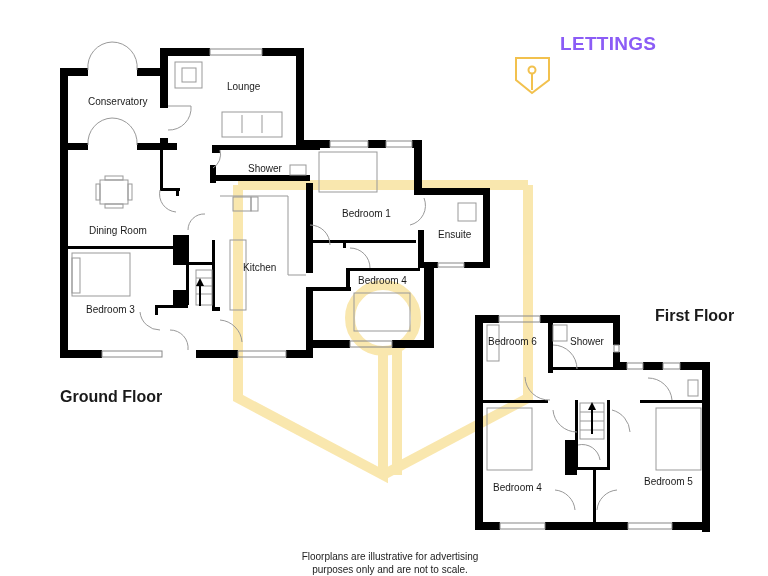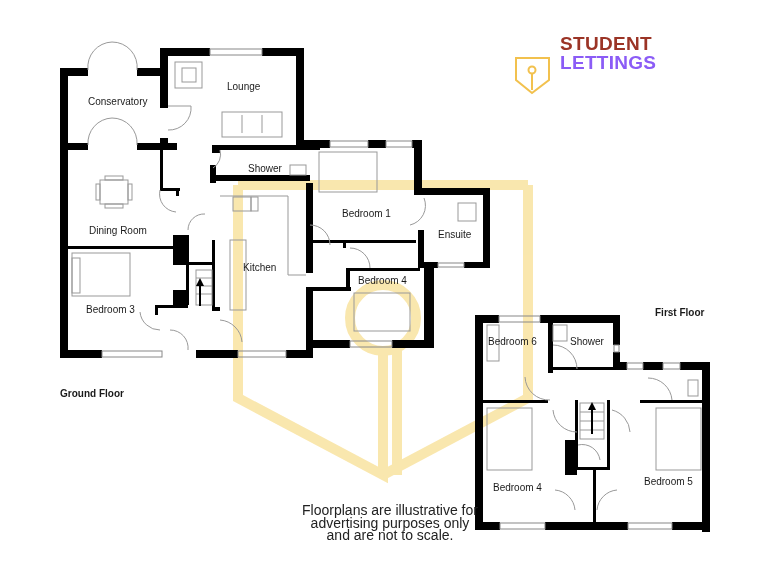--- a/index.html
+++ b/index.html
@@ -1,25 +1,25 @@
 <!DOCTYPE html>
 <html><head>
 <meta charset="utf-8">
 <style>
   html, body { margin: 0; padding: 0; background: #ffffff; }
   body { width: 768px; height: 576px; position: relative; overflow: hidden; font-family: "Liberation Sans", sans-serif; }
   .canvas { position: absolute; left: 0; top: 0; width: 768px; height: 576px; }
   .lbl { position: absolute; font-size: 10px; color: #1a1a1a; white-space: nowrap; }
-  .bold { font-weight: bold; font-size: 10px; }
+  .bold { font-weight: bold; font-size: 16px; }
   .logo-text { position: absolute; left: 560px; top: 34px; font-weight: bold; font-size: 19px; line-height: 19px; letter-spacing: 0.3px; }
   .logo-text div { display: block; }
   .lt1 { color: #d2512a; }
   .lt2 { color: #9b3426; }
   .lt3 { color: #8b5cf6; }
-  .disclaimer { position: absolute; left: 300px; top: 504px; width: 180px; text-align: center; font-size: 14px; line-height: 12.5px; color: #222; }
+  .disclaimer { position: absolute; left: 300px; top: 551px; width: 180px; text-align: center; font-size: 10px; line-height: 12.5px; color: #222; }
 </style>
 </head>
 <body>
 
 <div class="canvas">
 <svg width="768" height="576" viewBox="0 0 768 576" xmlns="http://www.w3.org/2000/svg">
 
   <g fill="none" stroke="#f9e3a0" stroke-width="10" opacity="0.85">
     <path d="M238 185 L238 398 L383 475 L383 350"></path>
     <path d="M528 185 L528 398 L383 475"></path>
@@ -203,21 +203,20 @@
 
   <g fill="none" stroke="#f2c14e" stroke-width="2">
     <path d="M516 58 L549 58 L549 80 L532 93 L516 80 Z"></path>
     <circle cx="532" cy="70" r="3.5"></circle>
     <line x1="532" y1="73" x2="532" y2="90"></line>
   </g>
 </svg>
 </div>
 
 <div class="logo-text">
-  <div class="lt2">STUDENT</div>
   <div class="lt3">LETTINGS</div>
 </div>
 
 <span class="lbl" style="left:88px;top:96px">Conservatory</span>
 <span class="lbl" style="left:227px;top:81px">Lounge</span>
 <span class="lbl" style="left:248px;top:163px">Shower</span>
 <span class="lbl" style="left:89px;top:225px">Dining Room</span>
 <span class="lbl" style="left:342px;top:208px">Bedroom 1</span>
 <span class="lbl" style="left:438px;top:229px">Ensuite</span>
 <span class="lbl" style="left:243px;top:262px">Kitchen</span>

